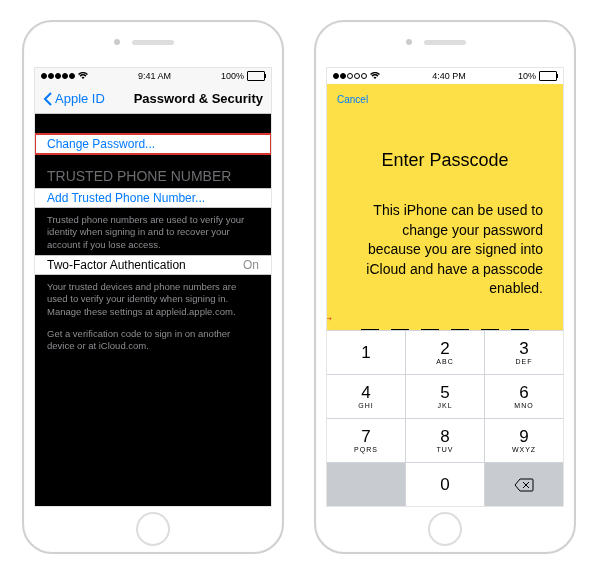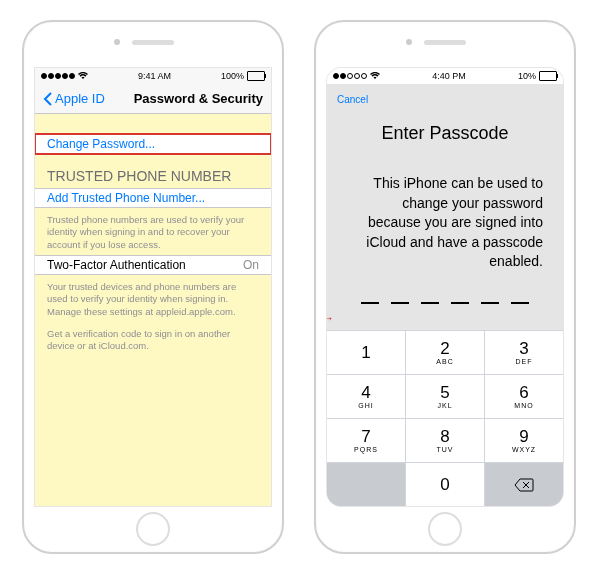--- a/index.html
+++ b/index.html
@@ -38,21 +38,21 @@
     position: absolute;
     top: 17px;
     left: 90px;
   }
   .screen {
     position: absolute;
     top: 45px;
     left: 10px;
     right: 10px;
     bottom: 45px;
-    background: #fef9c3;
+    background: #000000;
     overflow: hidden;
     border: 1px solid #e5e5e5;
     font-size: 11px;
   }
   .home {
     width: 30px;
     height: 30px;
     border: 2px solid #ddd;
     border-radius: 50%;
     position: absolute;
@@ -130,26 +130,26 @@
     font-size: 14px;
     padding: 14px 12px 4px;
     text-transform: uppercase;
   }
   .highlight {
     outline: 2px solid #d9362f;
     outline-offset: -1px;
   }
   .muted { color: #8e8e93; }
   
-  .screen.white { background: #e5e5e5; border-radius: 15px; }
+  .screen.white { background: #fde047; }
   .pc-title {
     text-align: center;
     font-size: 18px;
     font-weight: 400;
-    margin: 8px 0 30px;
+    margin: 35px 0 30px;
     color: #000;
   }
   .pc-msg {
     text-align: right;
     font-size: 14px;
     color: #000;
     padding: 0 20px;
     line-height: 1.4;
   }
   .pc-dashes {

